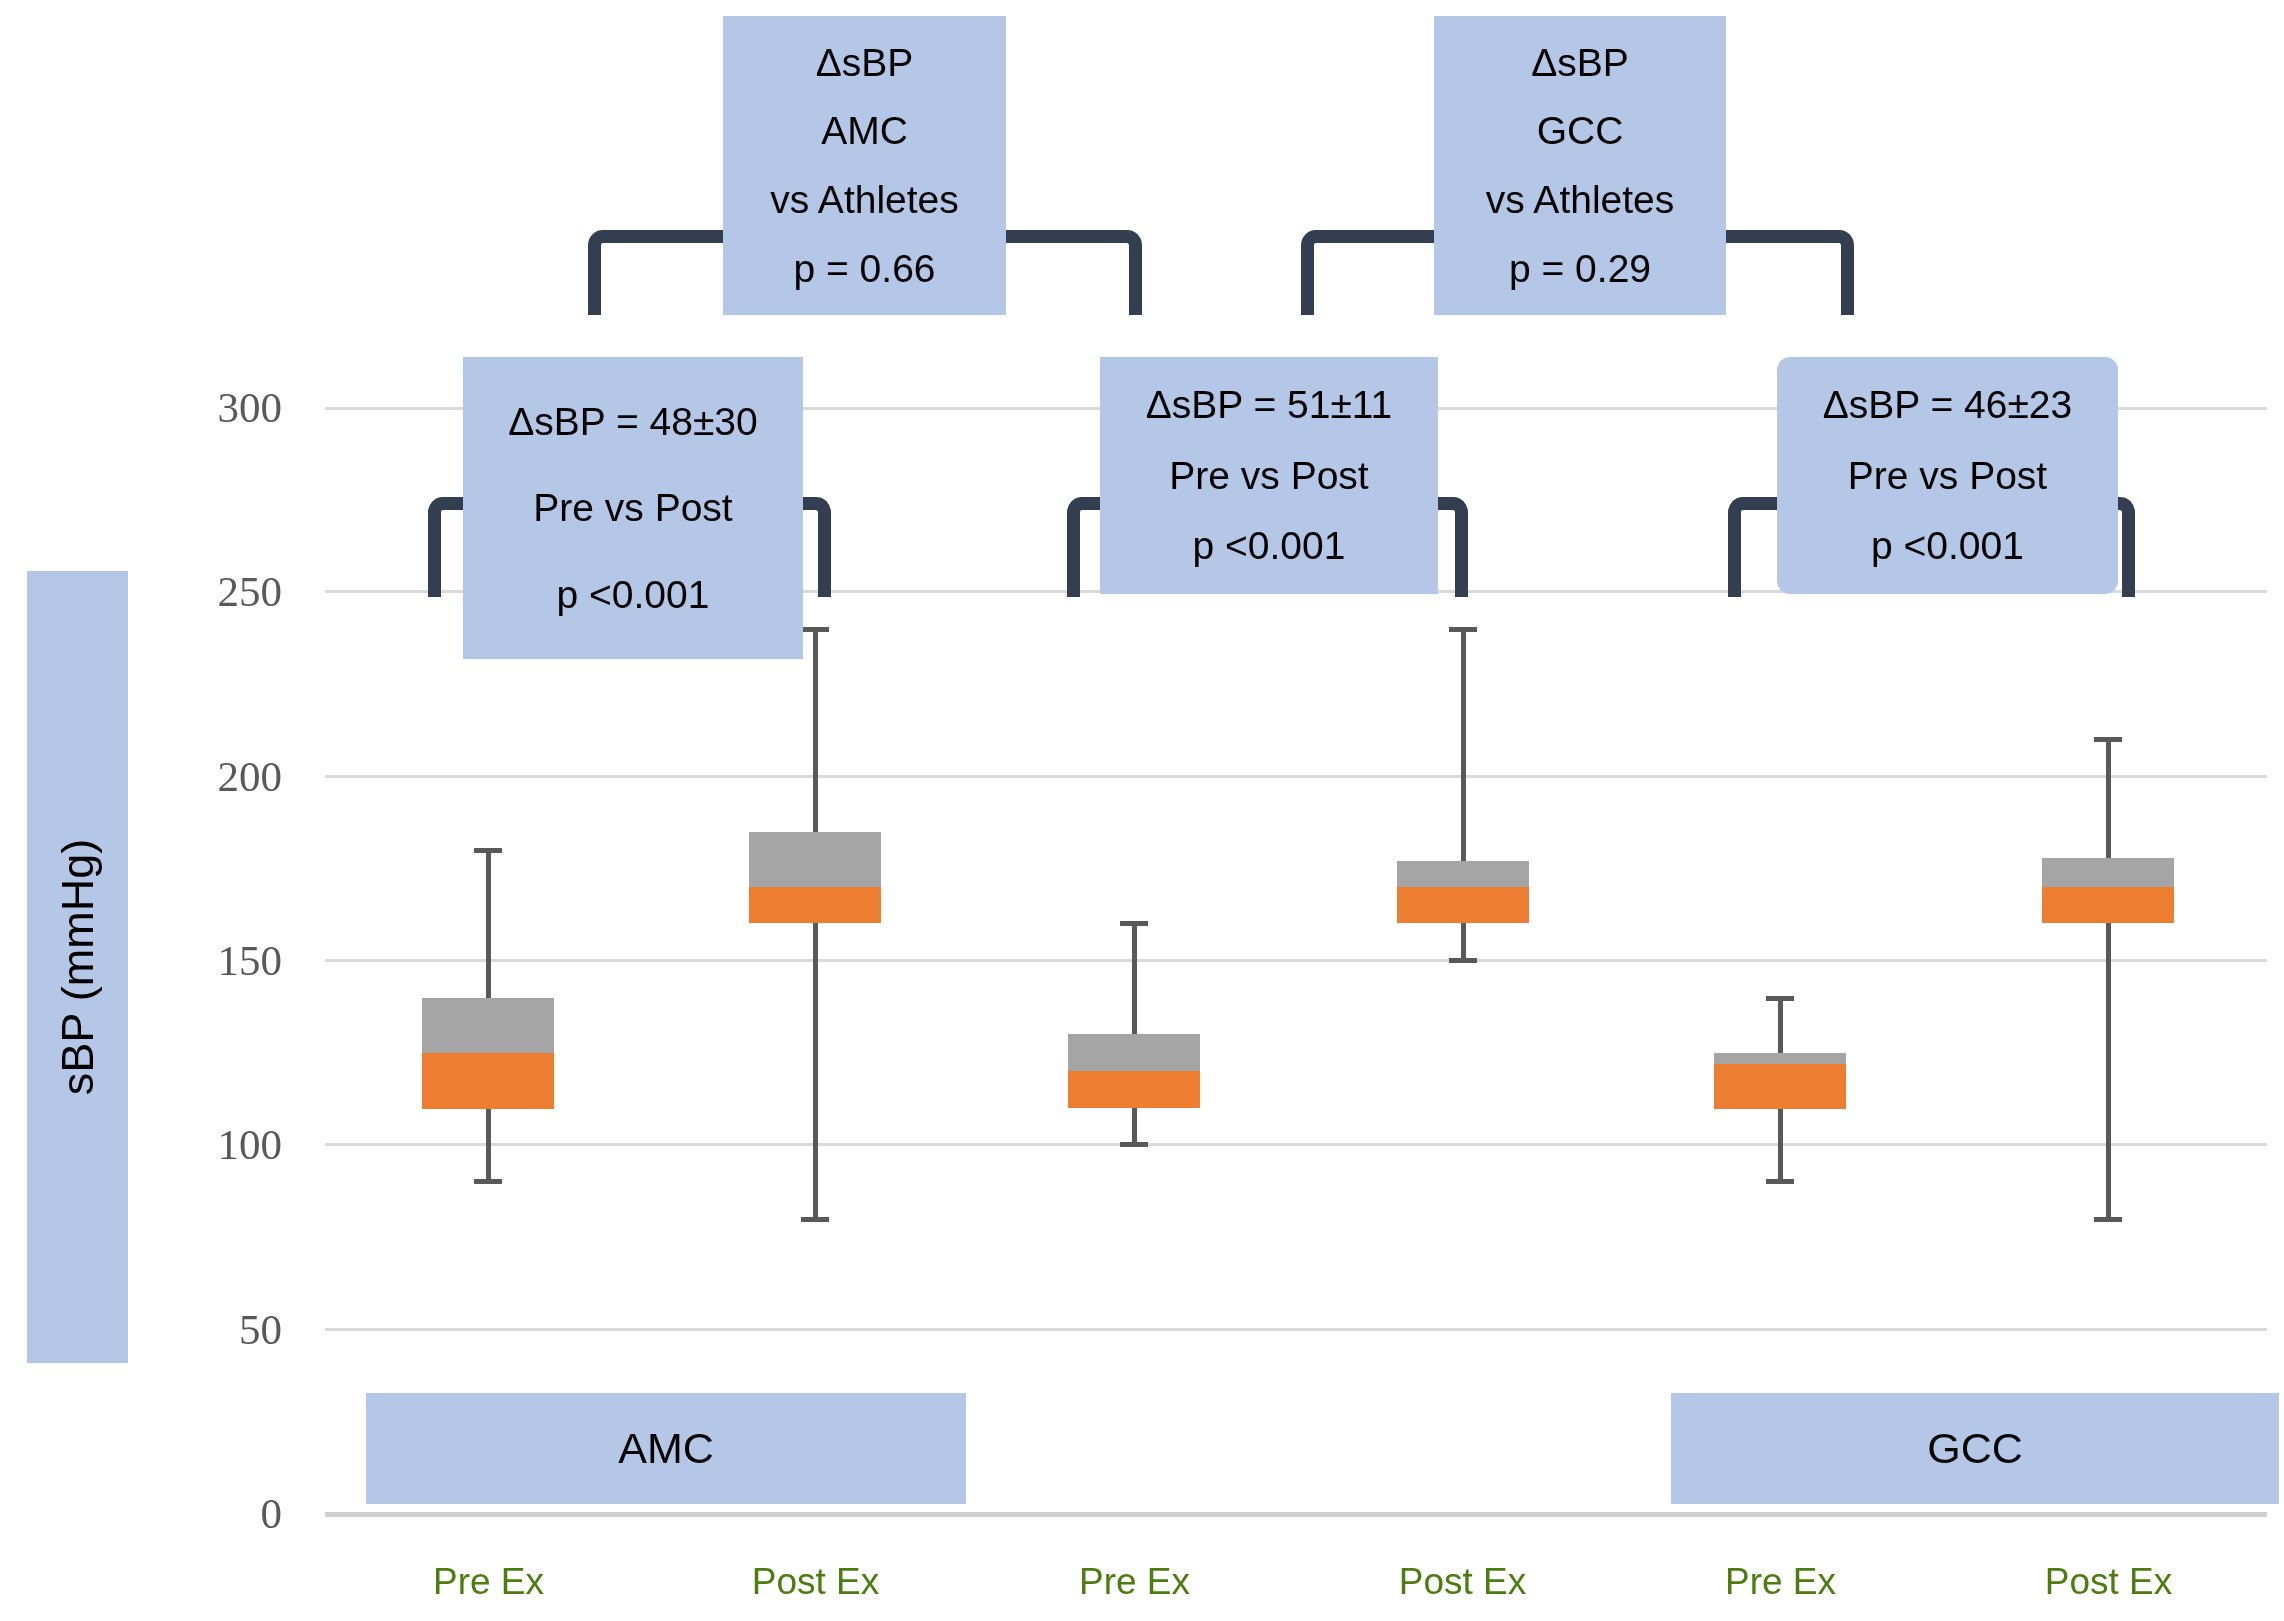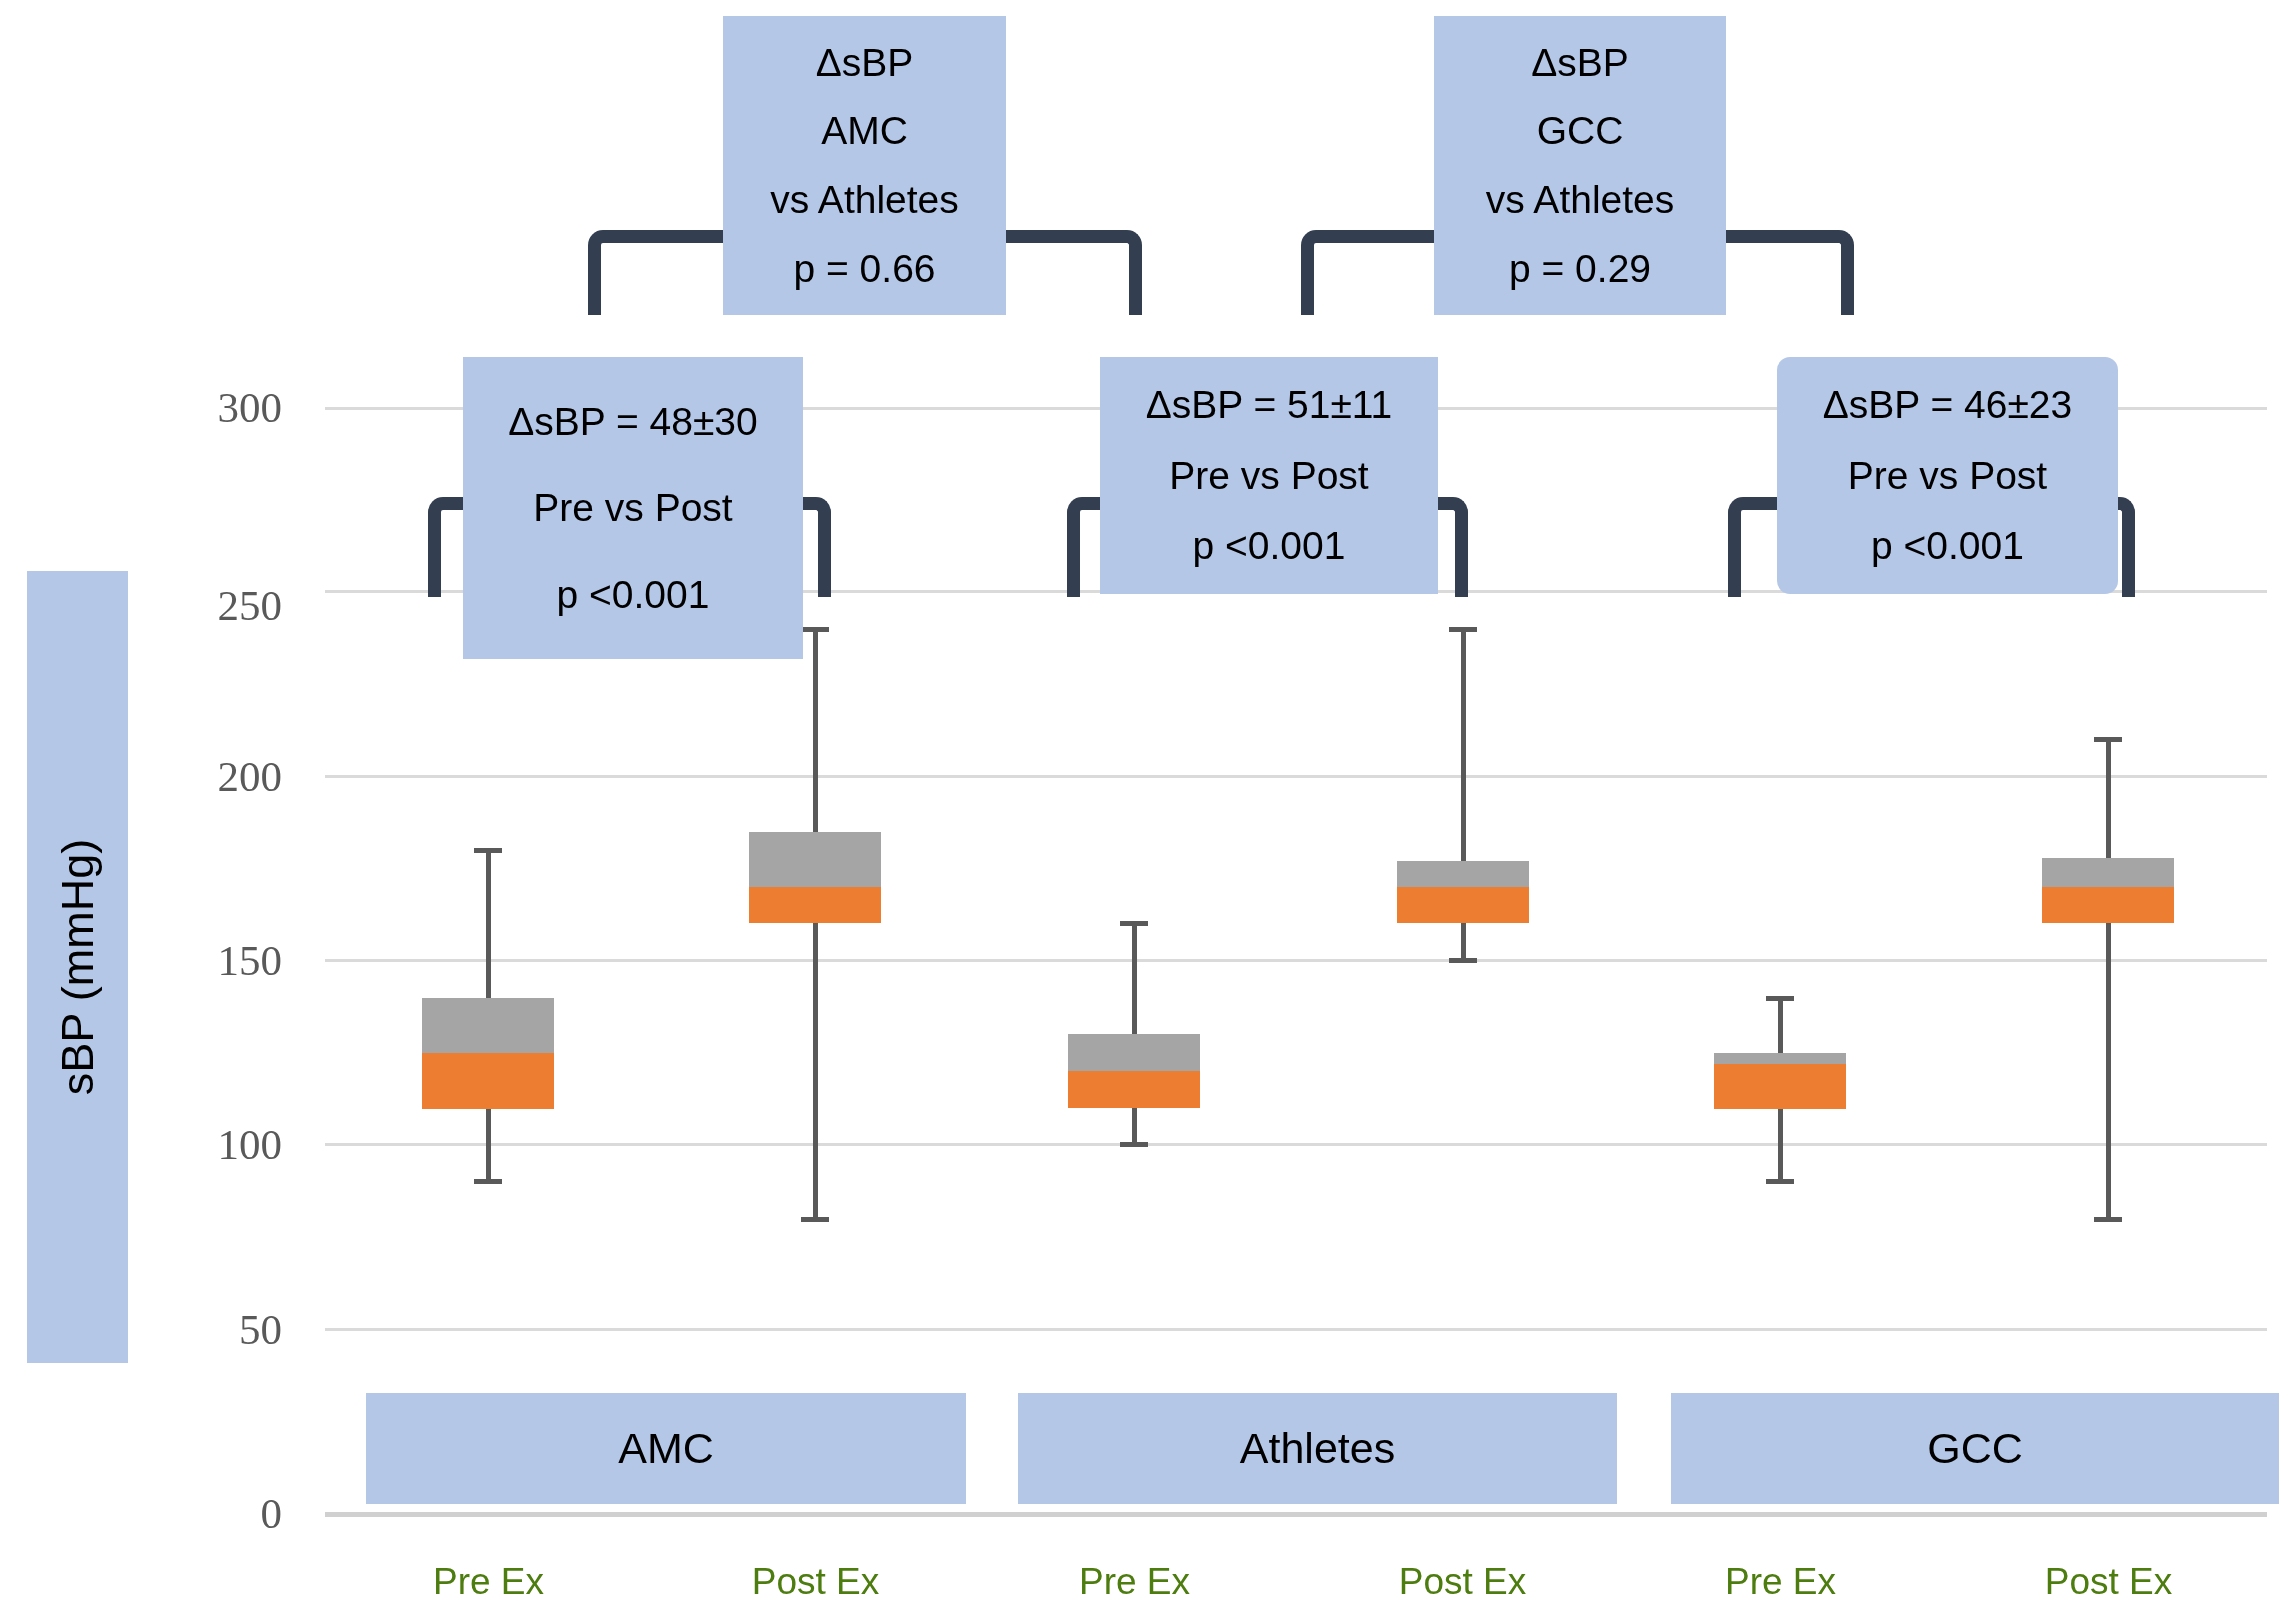--- a/index.html
+++ b/index.html
@@ -84,21 +84,21 @@
 </style>
 </head>
 <body>
 
 <div id="canvas">
 
   <div id="plot-layer">
       <div class="gridline" style="top: 407px;"></div>
       <div class="ytick" style="top: 378px;">300</div>
       <div class="gridline" style="top: 590px;"></div>
-      <div class="ytick" style="top: 576px;">250</div>
+      <div class="ytick" style="top: 562px;">250</div>
       <div class="gridline" style="top: 775px;"></div>
       <div class="ytick" style="top: 747px;">200</div>
       <div class="gridline" style="top: 959px;"></div>
       <div class="ytick" style="top: 931px;">150</div>
       <div class="gridline" style="top: 1143px;"></div>
       <div class="ytick" style="top: 1115px;">100</div>
       <div class="gridline" style="top: 1328px;"></div>
       <div class="ytick" style="top: 1300px;">50</div>
       <div class="gridline zero" style="top: 1512px;"></div>
       <div class="ytick" style="top: 1484px;">0</div>
@@ -140,23 +140,20 @@
       <div class="xlabel" style="left: 1975px;">Post Ex</div>
     </div>
 
   <div class="band ylabel-band">
     <div class="ylabel-text">sBP (mmHg)</div>
   </div>
 
   <div class="band group-band" style="left:366px; width:600px;">
     <span>AMC</span>
   </div>
-  <div class="band group-band" style="left:1018px; width:599px;">
-    <span>Athletes</span>
-  </div>
   <div class="band group-band" style="left:1671px; width:608px;">
     <span>GCC</span>
   </div>
 
   <div class="bracket" id="top-bracket-1"></div>
   <div class="bracket" id="top-bracket-2"></div>
   <div class="bracket" id="pair-bracket-1"></div>
   <div class="bracket" id="pair-bracket-2"></div>
   <div class="bracket" id="pair-bracket-3"></div>
 

